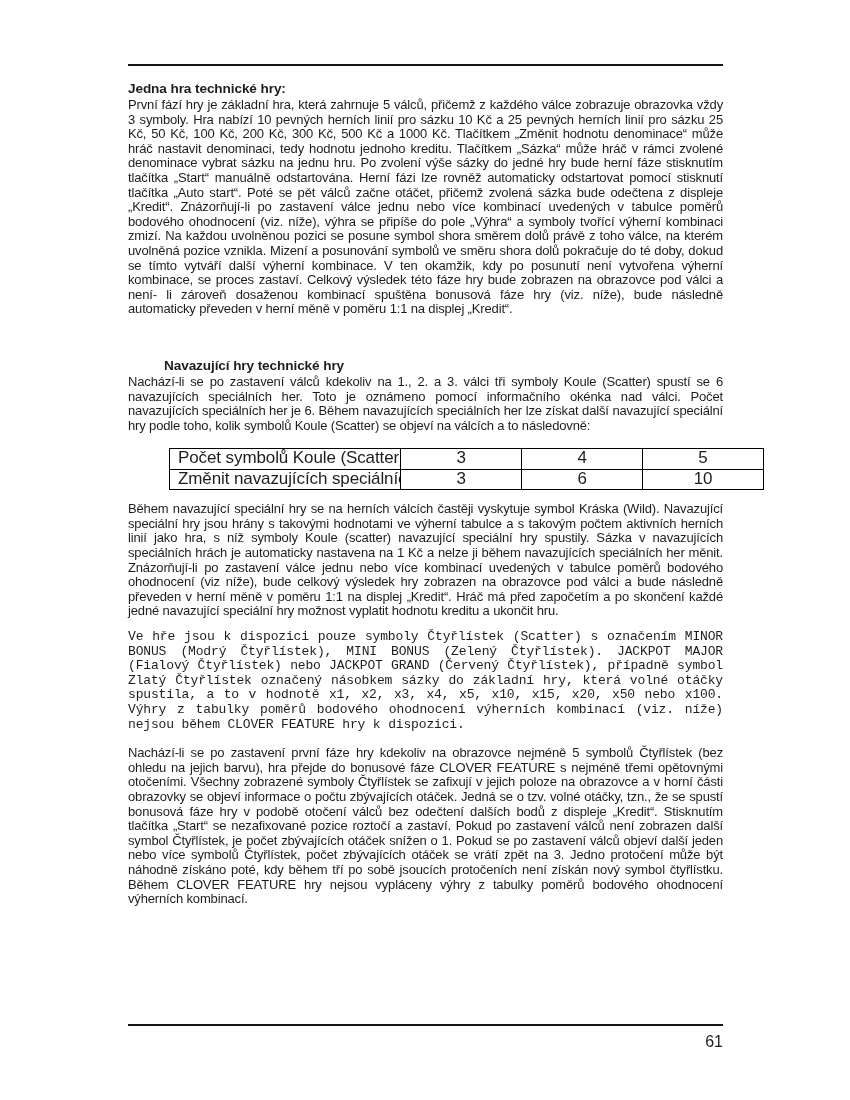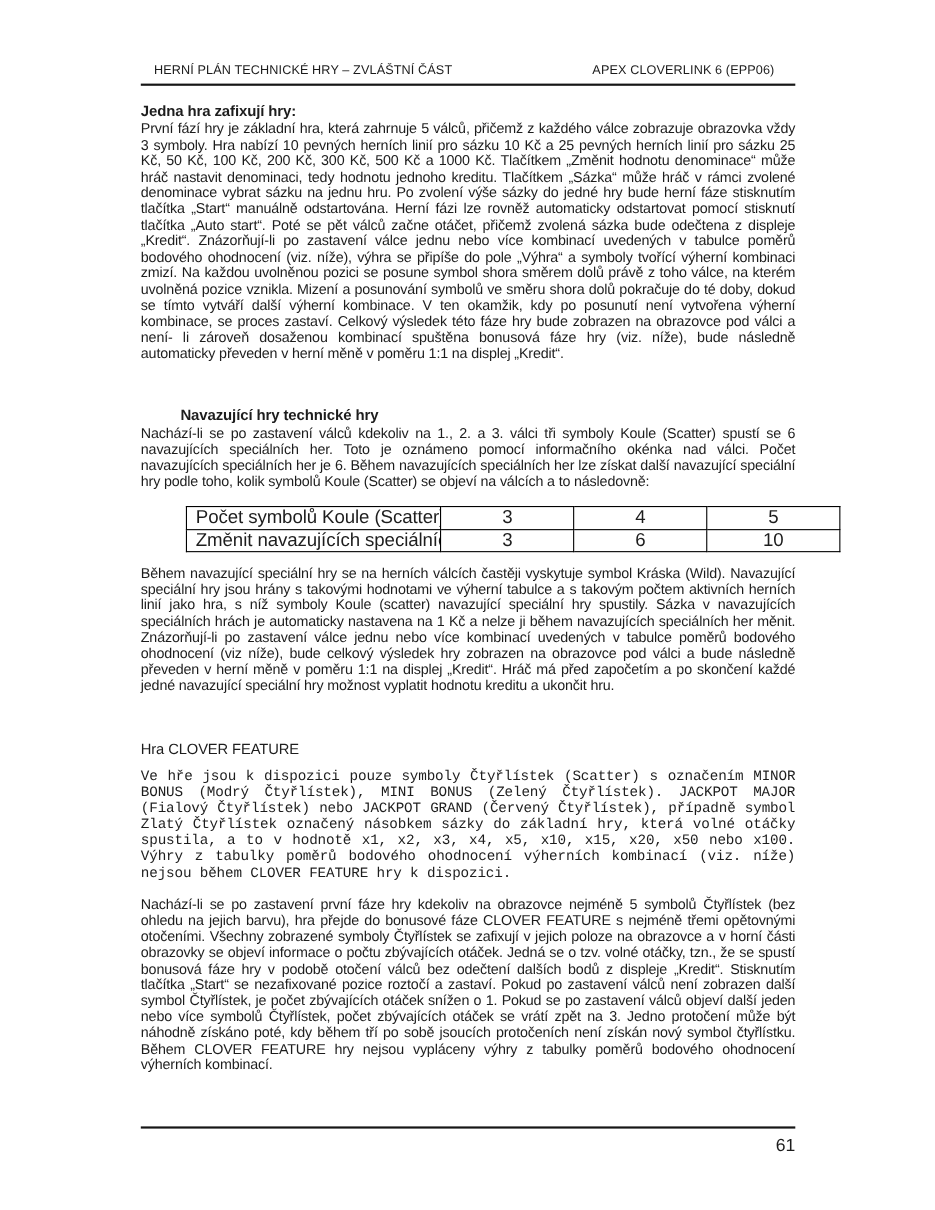--- a/index.html
+++ b/index.html
@@ -92,27 +92,23 @@
     font-size: 16px;
     margin-top: 7px;
   }
 </style>
 </head>
 <body>
 
 <div class="page">
   <div class="content">
 
-    <div class="header-row">
-      <span>HERNÍ PLÁN TECHNICKÉ HRY – ZVLÁŠTNÍ ČÁST</span>
-      <span>APEX CLOVERLINK 6 (EPP06)</span>
-    </div>
     <hr class="header-rule">
 
-    <div class="heading-bold">Jedna hra zafixují hry:</div>
+    <div class="heading-bold">Jedna hra technické hry:</div>
     <p class="body-text">První fází hry je základní hra, která zahrnuje 5 válců, přičemž z každého válce zobrazuje obrazovka vždy 3 symboly. Hra nabízí 10 pevných herních linií pro sázku 10 Kč a 25 pevných herních linií pro sázku 25 Kč, 50 Kč, 100 Kč, 200 Kč, 300 Kč, 500 Kč a 1000 Kč. Tlačítkem „Změnit hodnotu denominace“ může hráč nastavit denominaci, tedy hodnotu jednoho kreditu. Tlačítkem „Sázka“ může hráč v rámci zvolené denominace vybrat sázku na jednu hru. Po zvolení výše sázky do jedné hry bude herní fáze stisknutím tlačítka „Start“ manuálně odstartována. Herní fázi lze rovněž automaticky odstartovat pomocí stisknutí tlačítka „Auto start“. Poté se pět válců začne otáčet, přičemž zvolená sázka bude odečtena z displeje „Kredit“. Znázorňují-li po zastavení válce jednu nebo více kombinací uvedených v tabulce poměrů bodového ohodnocení (viz. níže), výhra se připíše do pole „Výhra“ a symboly tvořící výherní kombinaci zmizí. Na každou uvolněnou pozici se posune symbol shora směrem dolů právě z toho válce, na kterém uvolněná pozice vznikla. Mizení a posunování symbolů ve směru shora dolů pokračuje do té doby, dokud se tímto vytváří další výherní kombinace. V ten okamžik, kdy po posunutí není vytvořena výherní kombinace, se proces zastaví. Celkový výsledek této fáze hry bude zobrazen na obrazovce pod válci a není- li zároveň dosaženou kombinací spuštěna bonusová fáze hry (viz. níže), bude následně automaticky převeden v herní měně v poměru 1:1 na displej „Kredit“.</p>
 
     <div class="heading-bold big-gap">Navazující hry technické hry</div>
     <p class="body-text">Nachází-li se po zastavení válců kdekoliv na 1., 2. a 3. válci tři symboly Koule (Scatter) spustí se 6 navazujících speciálních her. Toto je oznámeno pomocí informačního okénka nad válci. Počet navazujících speciálních her je 6. Během navazujících speciálních her lze získat další navazující speciální hry podle toho, kolik symbolů Koule (Scatter) se objeví na válcích a to následovně:</p>
 
     <table class="data-table">
       <tbody>
         <tr>
           <td class="label-cell">Počet symbolů Koule (Scatter)</td>
           <td class="num-cell">3</td>
@@ -123,21 +119,20 @@
           <td class="label-cell">Změnit navazujících speciálních her</td>
           <td class="num-cell">3</td>
           <td class="num-cell">6</td>
           <td class="num-cell">10</td>
         </tr>
       </tbody>
     </table>
 
     <p class="body-text after-table">Během navazující speciální hry se na herních válcích častěji vyskytuje symbol Kráska (Wild). Navazující speciální hry jsou hrány s takovými hodnotami ve výherní tabulce a s takovým počtem aktivních herních linií jako hra, s níž symboly Koule (scatter) navazující speciální hry spustily. Sázka v navazujících speciálních hrách je automaticky nastavena na 1 Kč a nelze ji během navazujících speciálních her měnit. Znázorňují-li po zastavení válce jednu nebo více kombinací uvedených v tabulce poměrů bodového ohodnocení (viz níže), bude celkový výsledek hry zobrazen na obrazovce pod válci a bude následně převeden v herní měně v poměru 1:1 na displej „Kredit“. Hráč má před započetím a po skončení každé jedné navazující speciální hry možnost vyplatit hodnotu kreditu a ukončit hru.</p>
 
-    <div class="heading-regular">Hra CLOVER FEATURE</div>
     <p class="body-text p4">Ve hře jsou k dispozici pouze symboly Čtyřlístek (Scatter) s označením MINOR BONUS (Modrý Čtyřlístek), MINI BONUS (Zelený Čtyřlístek). JACKPOT MAJOR (Fialový Čtyřlístek) nebo JACKPOT GRAND (Červený Čtyřlístek), případně symbol Zlatý Čtyřlístek označený násobkem sázky do základní hry, která volné otáčky spustila, a to v hodnotě x1, x2, x3, x4, x5, x10, x15, x20, x50 nebo x100. Výhry z tabulky poměrů bodového ohodnocení výherních kombinací (viz. níže) nejsou během CLOVER FEATURE hry k dispozici.</p>
     <p class="body-text p5">Nachází-li se po zastavení první fáze hry kdekoliv na obrazovce nejméně 5 symbolů Čtyřlístek (bez ohledu na jejich barvu), hra přejde do bonusové fáze CLOVER FEATURE s nejméně třemi opětovnými otočeními. Všechny zobrazené symboly Čtyřlístek se zafixují v jejich poloze na obrazovce a v horní části obrazovky se objeví informace o počtu zbývajících otáček. Jedná se o tzv. volné otáčky, tzn., že se spustí bonusová fáze hry v podobě otočení válců bez odečtení dalších bodů z displeje „Kredit“. Stisknutím tlačítka „Start“ se nezafixované pozice roztočí a zastaví. Pokud po zastavení válců není zobrazen další symbol Čtyřlístek, je počet zbývajících otáček snížen o 1. Pokud se po zastavení válců objeví další jeden nebo více symbolů Čtyřlístek, počet zbývajících otáček se vrátí zpět na 3. Jedno protočení může být náhodně získáno poté, kdy během tří po sobě jsoucích protočeních není získán nový symbol čtyřlístku. Během CLOVER FEATURE hry nejsou vypláceny výhry z tabulky poměrů bodového ohodnocení výherních kombinací.</p>
 
   </div>
 
   <div class="footer">
     <hr class="footer-rule">
     <div class="page-number">61</div>
   </div>
 </div>

